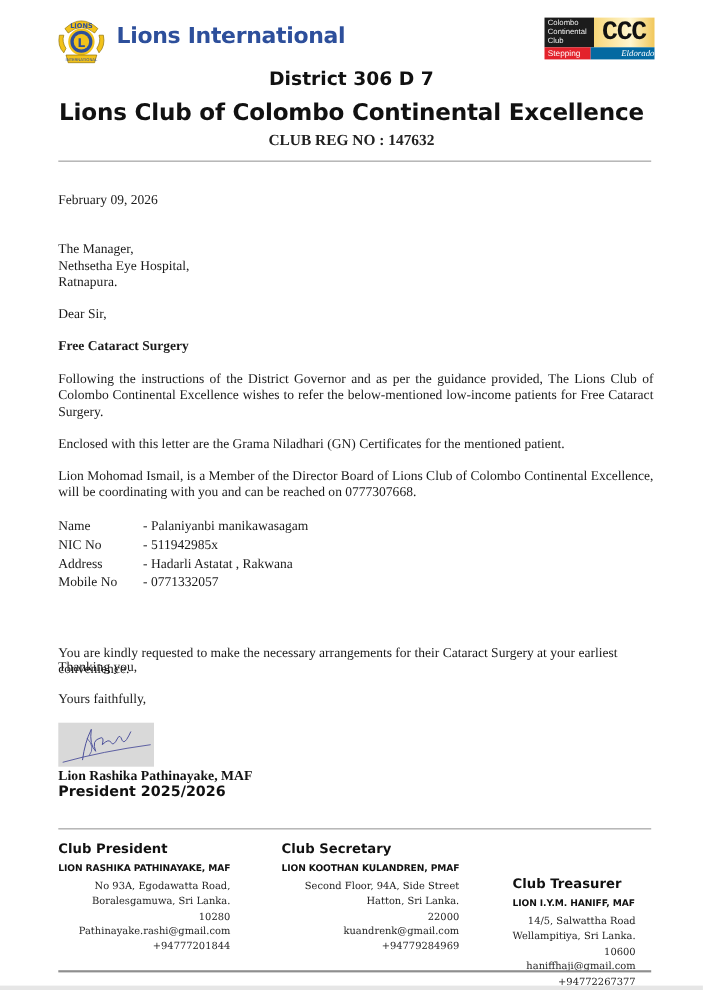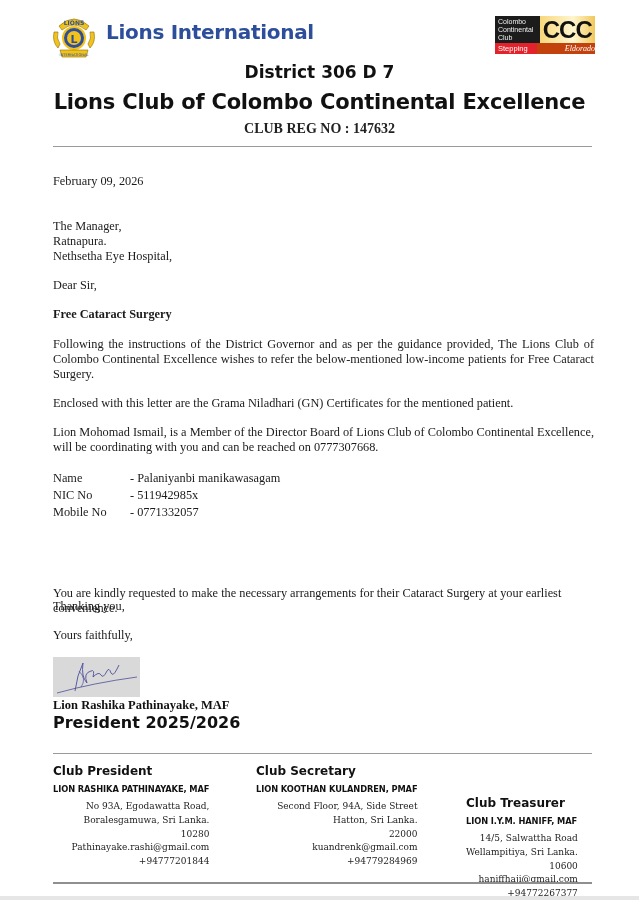--- a/index.html
+++ b/index.html
@@ -11,43 +11,43 @@
   
   .lions-logo { position: absolute; left: 50px; top: 12px; width: 48px; height: 48px; }
   .lions-title {
     position: absolute; left: 106px; top: 20px;
     font-family: "DejaVu Sans", sans-serif; font-weight: bold; font-size: 20px; color: #2d4f9b;
     letter-spacing: -0.3px;
   }
   .ccc-logo { position: absolute; left: 495px; top: 16px; width: 100px; height: 38px; }
   .ccc-top { position: absolute; left: 0; top: 0; width: 100px; height: 27px; display: flex; }
   .ccc-left { width: 48px; height: 27px; background: #1c1c1c; color: #f0f0f0; font-family: "Liberation Sans", sans-serif; font-size: 7px; line-height: 8px; padding: 2px 0 0 3px; box-sizing: border-box; }
-  .ccc-right { width: 60px; height: 27px; background: linear-gradient(90deg, #f7d77a 0%, #fff6cf 60%, #f1c75a 100%); font-family: Liberation Sans, sans-serif; font-weight: bold; font-size: 24px; line-height: 27px; text-align: center; color: #111; letter-spacing: -1px; }
+  .ccc-right { width: 60px; height: 27px; background: linear-gradient(90deg, #f7d77a 0%, #fff6cf 60%, #f1c75a 100%); font-family: Liberation Mono, monospace; font-weight: bold; font-size: 24px; line-height: 27px; text-align: center; color: #111; letter-spacing: -1px; }
   .ccc-bottom { position: absolute; left: 0; top: 27px; width: 100px; height: 11px; display: flex; }
   .ccc-bl { width: 73px; background: #e3222b; color: #fff; font-family: "Liberation Sans", sans-serif; font-size: 7.5px; line-height: 11px; padding-left: 3px; box-sizing: border-box; }
-  .ccc-br { width: 42px; background: #c2410c; color: #fff; font-family: "Liberation Serif", serif; font-style: italic; font-size: 8px; line-height: 11px; text-align: center; padding-left: 28px; }
+  .ccc-br { width: 42px; background: #0369a1; color: #fff; font-family: "Liberation Serif", serif; font-style: italic; font-size: 8px; line-height: 11px; text-align: center; padding-left: 28px; }
 
   .district { position: absolute; left: 0; width: 639px; top: 62px; text-align: center; font-family: "DejaVu Sans", sans-serif; font-weight: bold; font-size: 17px; color: #111; }
   .club-name { position: absolute; left: 0; width: 639px; top: 90px; text-align: center; font-family: "DejaVu Sans", sans-serif; font-weight: bold; font-size: 21px; color: #111; letter-spacing: -0.2px; }
   .reg-no { position: absolute; left: 0; width: 639px; top: 121px; text-align: center; font-family: "Liberation Serif", serif; font-weight: bold; font-size: 14px; color: #222; }
   .rule { position: absolute; left: 53px; width: 539px; height: 1px; background: #9a9a9a; }
 
   
   .letter { position: absolute; left: 53px; width: 541px; font-size: 12.3px; line-height: 15px; color: #1a1a1a; }
   .letter p { margin: 0; }
   .justify { text-align: justify; }
   .bold { font-weight: bold; }
   .details { position: absolute; left: 53px; top: 470px; font-size: 12.3px; line-height: 17px; }
   .details .row { display: flex; }
   .details .lbl { width: 77px; }
 
   
   .sig-box { position: absolute; left: 53px; top: 657px; width: 87px; height: 40px; background: #d9d9d9; overflow: hidden; }
   .sig-name { position: absolute; left: 53px; top: 698px; font-family: "Liberation Serif", serif; font-weight: bold; font-size: 12.5px; color: #111; }
-  .sig-role { position: absolute; left: 53px; top: 713px; font-family: "DejaVu Sans", sans-serif; font-weight: bold; font-size: 16px; color: #111; text-align: center; }
+  .sig-role { position: absolute; left: 53px; top: 713px; font-family: "DejaVu Sans", sans-serif; font-weight: bold; font-size: 13px; color: #111; text-align: center; }
 
   
   .officer { position: absolute; top: 764px; }
   .officer .role { font-family: "DejaVu Sans", sans-serif; font-weight: bold; font-size: 12px; color: #111; margin-bottom: 6px; }
   .officer .oname { font-family: "DejaVu Sans", sans-serif; font-weight: bold; font-size: 8.3px; color: #111; margin-bottom: 6px; letter-spacing: -0.1px; }
   .officer .line { font-family: "DejaVu Serif", serif; font-size: 9px; line-height: 13.8px; color: #222; text-align: right; }
 </style>
 </head>
 <body>
 
@@ -85,22 +85,22 @@
 <div class="club-name">Lions Club of Colombo Continental Excellence</div>
 <div class="reg-no">CLUB REG NO : 147632</div>
 <div class="rule" style="top:146px;"></div>
 
 <div class="letter" style="top:174px;">
   <p>February 09, 2026</p>
 </div>
 
 <div class="letter" style="top:219px;">
   <p>The Manager,</p>
+  <p>Nethsetha Eye Hospital,</p>
   <p>Ratnapura.</p>
-  <p>Nethsetha Eye Hospital,</p>
 </div>
 
 <div class="letter" style="top:278px;">
   <p>Dear Sir,</p>
 </div>
 
 <div class="letter" style="top:307px;">
   <p class="bold">Free Cataract Surgery</p>
 </div>
 
@@ -117,20 +117,24 @@
 </div>
 
 <div class="details">
   <div class="row">
     <span class="lbl">Name</span>
     <span>- Palaniyanbi manikawasagam</span>
   </div>
   <div class="row">
     <span class="lbl">NIC No</span>
     <span>- 511942985x</span>
+  </div>
+  <div class="row">
+    <span class="lbl">Address</span>
+    <span>- Hadarli Astatat , Rakwana</span>
   </div>
   <div class="row">
     <span class="lbl">Mobile No</span>
     <span>- 0771332057</span>
   </div>
 </div>
 
 <div class="letter" style="top:554px;margin-top:32px;">
   <p>You are kindly requested to make the necessary arrangements for their Cataract Surgery at your earliest convenience.</p>
 </div>

